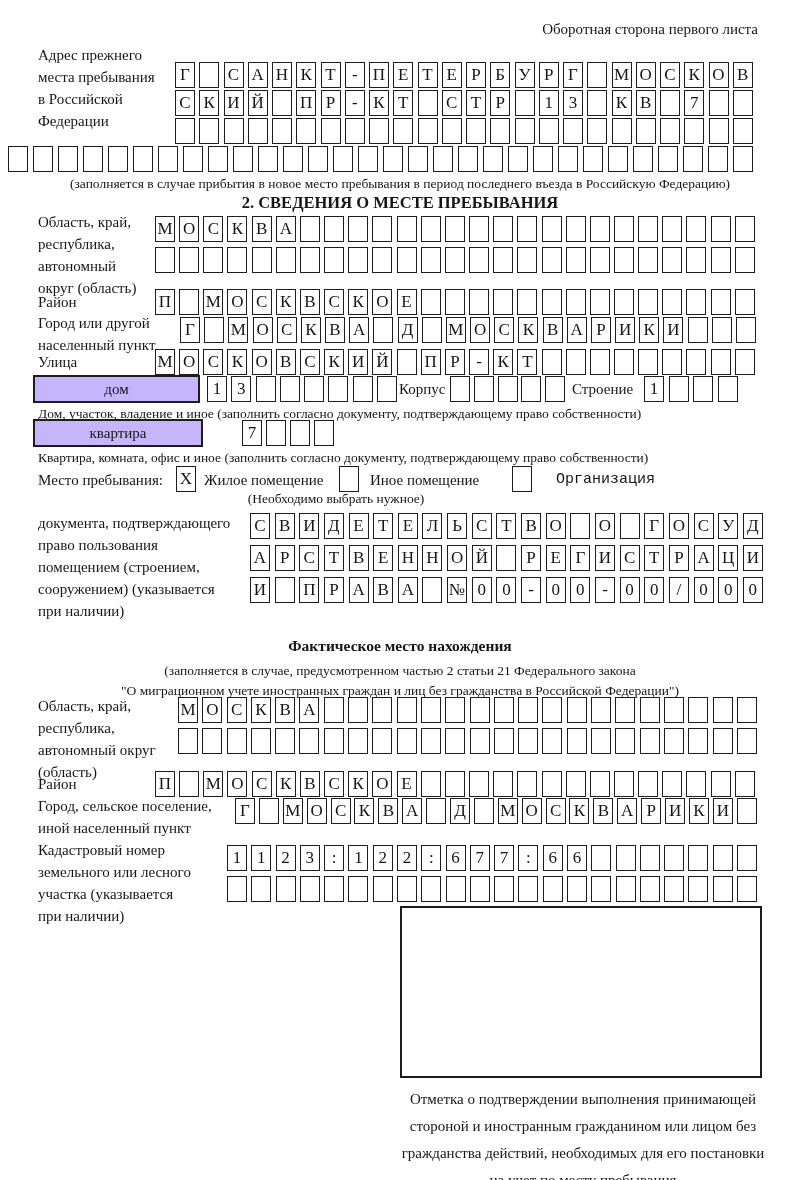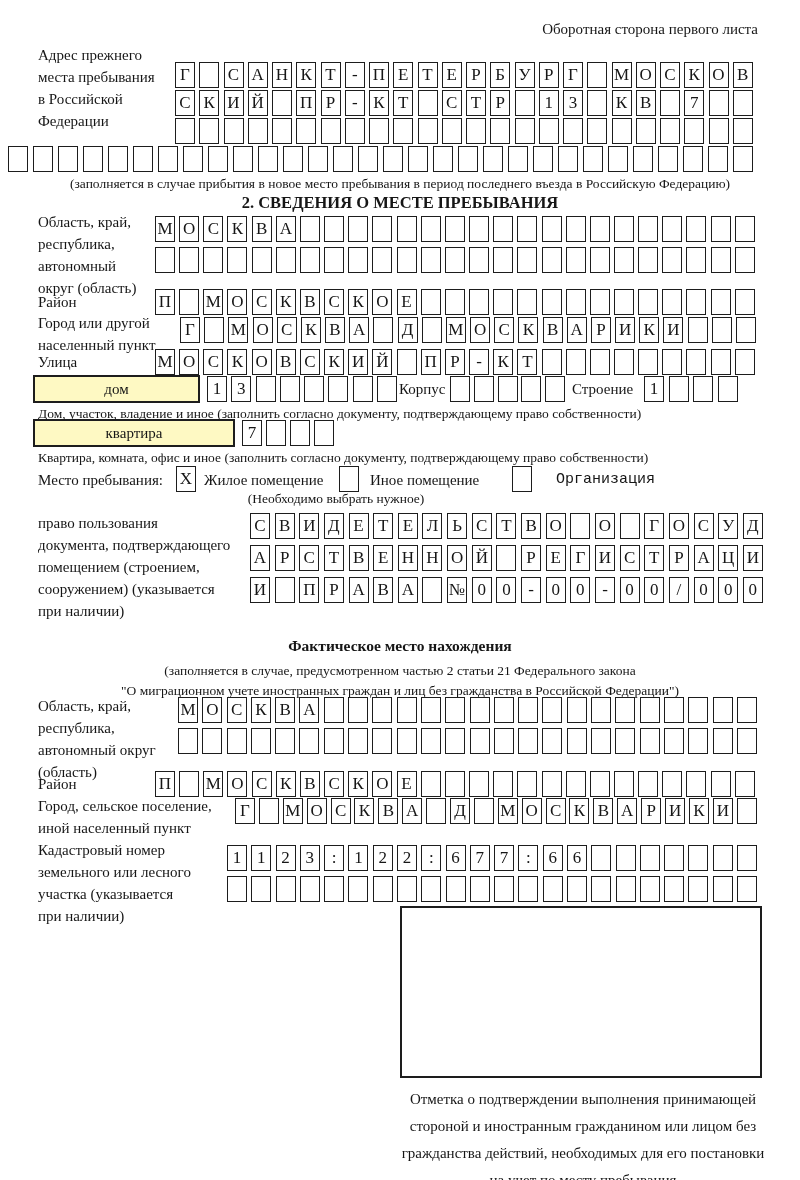--- a/index.html
+++ b/index.html
@@ -17,21 +17,21 @@
   .note{position:absolute;width:800px;left:0;text-align:center;font-size:13.5px;line-height:20px;}
   .cellrow{position:absolute;display:flex;justify-content:space-between;}
   .cell{
     width:20px;height:26px;border:1.7px solid #1d1d1d;box-sizing:border-box;
     display:inline-flex;align-items:center;justify-content:center;
     font-size:17px;background:#fff;flex:0 0 auto;
   }
   .abs{position:absolute;}
   .bigfield{
     position:absolute;border:2px solid #1d1d1d;box-sizing:border-box;height:28px;
-    display:flex;align-items:center;justify-content:center;font-size:15px;background:#fef9c3;
+    display:flex;align-items:center;justify-content:center;font-size:15px;background:#c4b5fd;
   }
   .stampbox{position:absolute;border:2px solid #1d1d1d;box-sizing:border-box;background:#fff;}
   .botcap{position:absolute;font-size:15px;line-height:27px;text-align:center;}
 </style>
 </head>
 <body>
 
 <div class="page">
 
   <div class="lbl" style="top:18px;right:42px;font-size:15px;">Оборотная сторона первого листа</div>
@@ -327,41 +327,41 @@
     </div>
   <div class="lbl" style="left:572px;top:378px;">Строение</div>
   <div class="cellrow" style="left:644px;top:376px;width:94px;">
       <span class="cell">1</span>
       <span class="cell"></span>
       <span class="cell"></span>
       <span class="cell"></span>
     </div>
   <div class="cap" style="left:38px;top:406px;">Дом, участок, владение и иное (заполнить согласно документу, подтверждающему право собственности)</div>
 
-  <div class="bigfield" style="left:33px;top:419px;width:202px;">квартира</div>
+  <div class="bigfield" style="left:33px;top:419px;width:170px;">квартира</div>
   <div class="cellrow" style="left:242px;top:420px;width:92px;">
       <span class="cell">7</span>
       <span class="cell"></span>
       <span class="cell"></span>
       <span class="cell"></span>
     </div>
   <div class="cap" style="left:38px;top:450px;">Квартира, комната, офис и иное (заполнить согласно документу, подтверждающему право собственности)</div>
 
   <div class="lbl" style="left:38px;top:469px;">Место пребывания:</div>
   <span class="cell abs" style="left:176px;top:466px;">X</span>
   <div class="lbl" style="left:204px;top:469px;">Жилое помещение</div>
   <span class="cell abs" style="left:339px;top:466px;"></span>
   <div class="lbl" style="left:370px;top:469px;">Иное помещение</div>
   <span class="cell abs" style="left:512px;top:466px;"></span>
   <div class="lbl" style="left:556px;top:469px;font-family:Liberation Mono, monospace;">Организация</div>
   <div class="cap centered" style="left:136px;top:491px;width:400px;">(Необходимо выбрать нужное)</div>
 
   <div class="lines" style="left:38px;top:512px;">
+    <div>документа, подтверждающего</div>
     <div>право пользования</div>
-    <div>документа, подтверждающего</div>
     <div>помещением (строением,</div>
     <div>сооружением) (указывается</div>
     <div>при наличии)</div>
   </div>
   <div class="cellrow" style="left:250px;top:513px;width:513px;">
       <span class="cell">С</span>
       <span class="cell">В</span>
       <span class="cell">И</span>
       <span class="cell">Д</span>
       <span class="cell">Е</span>

